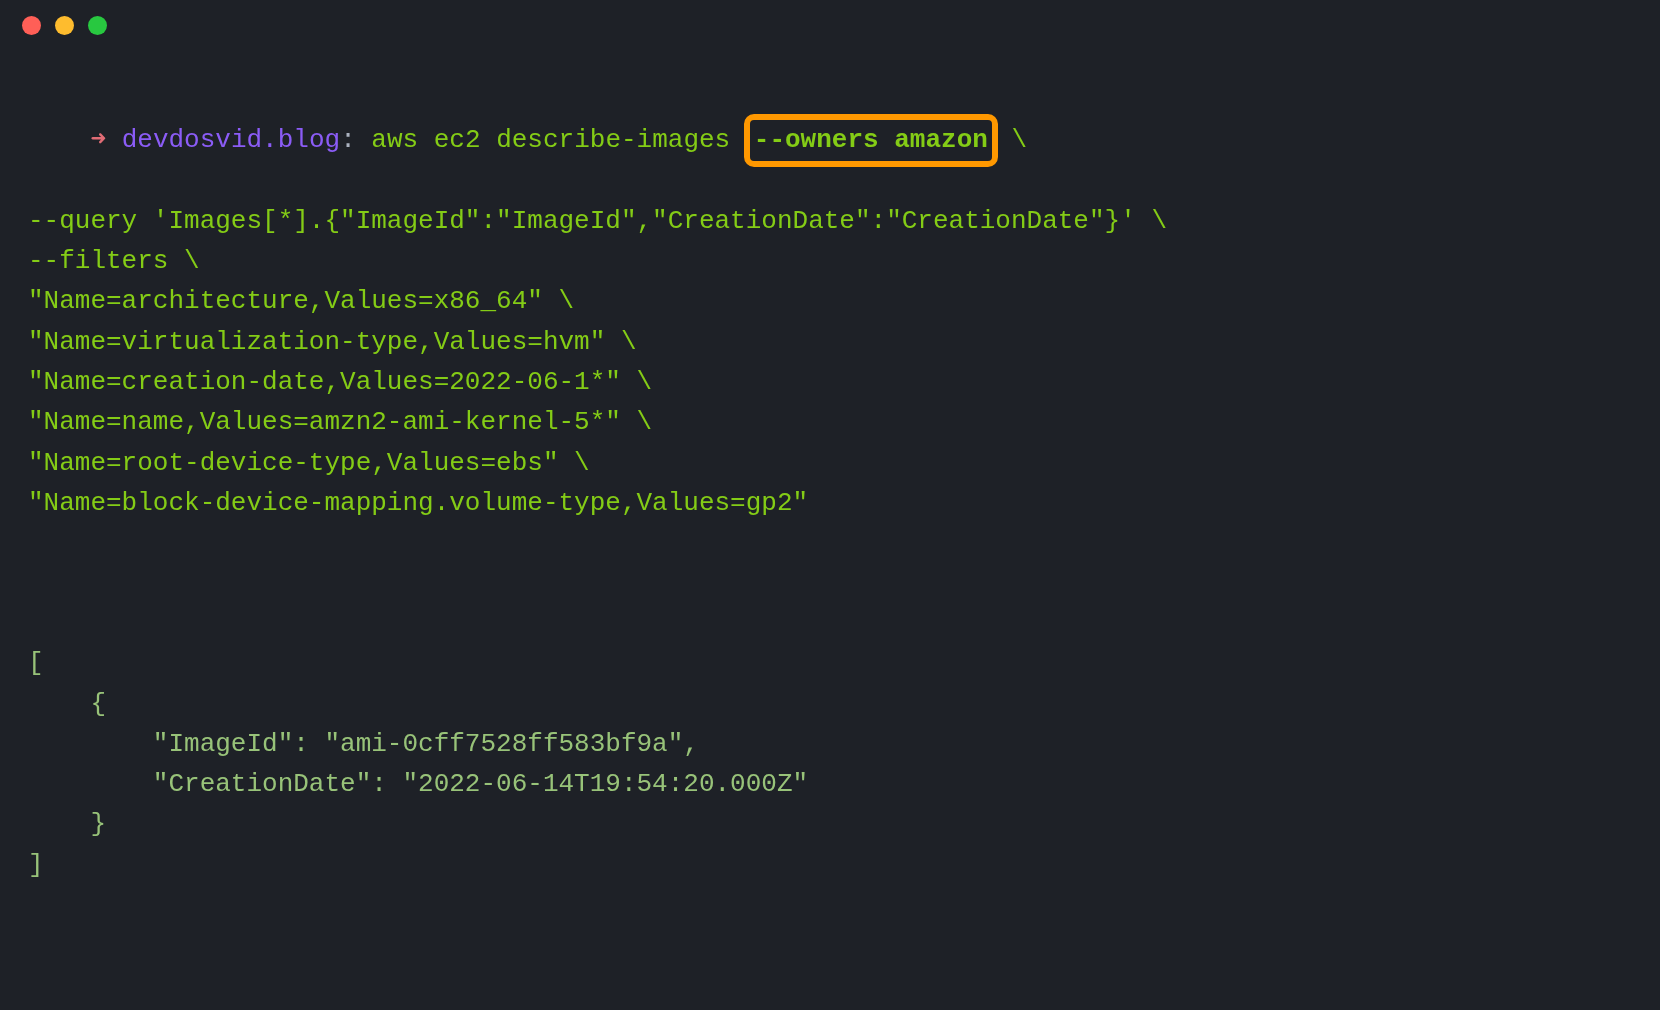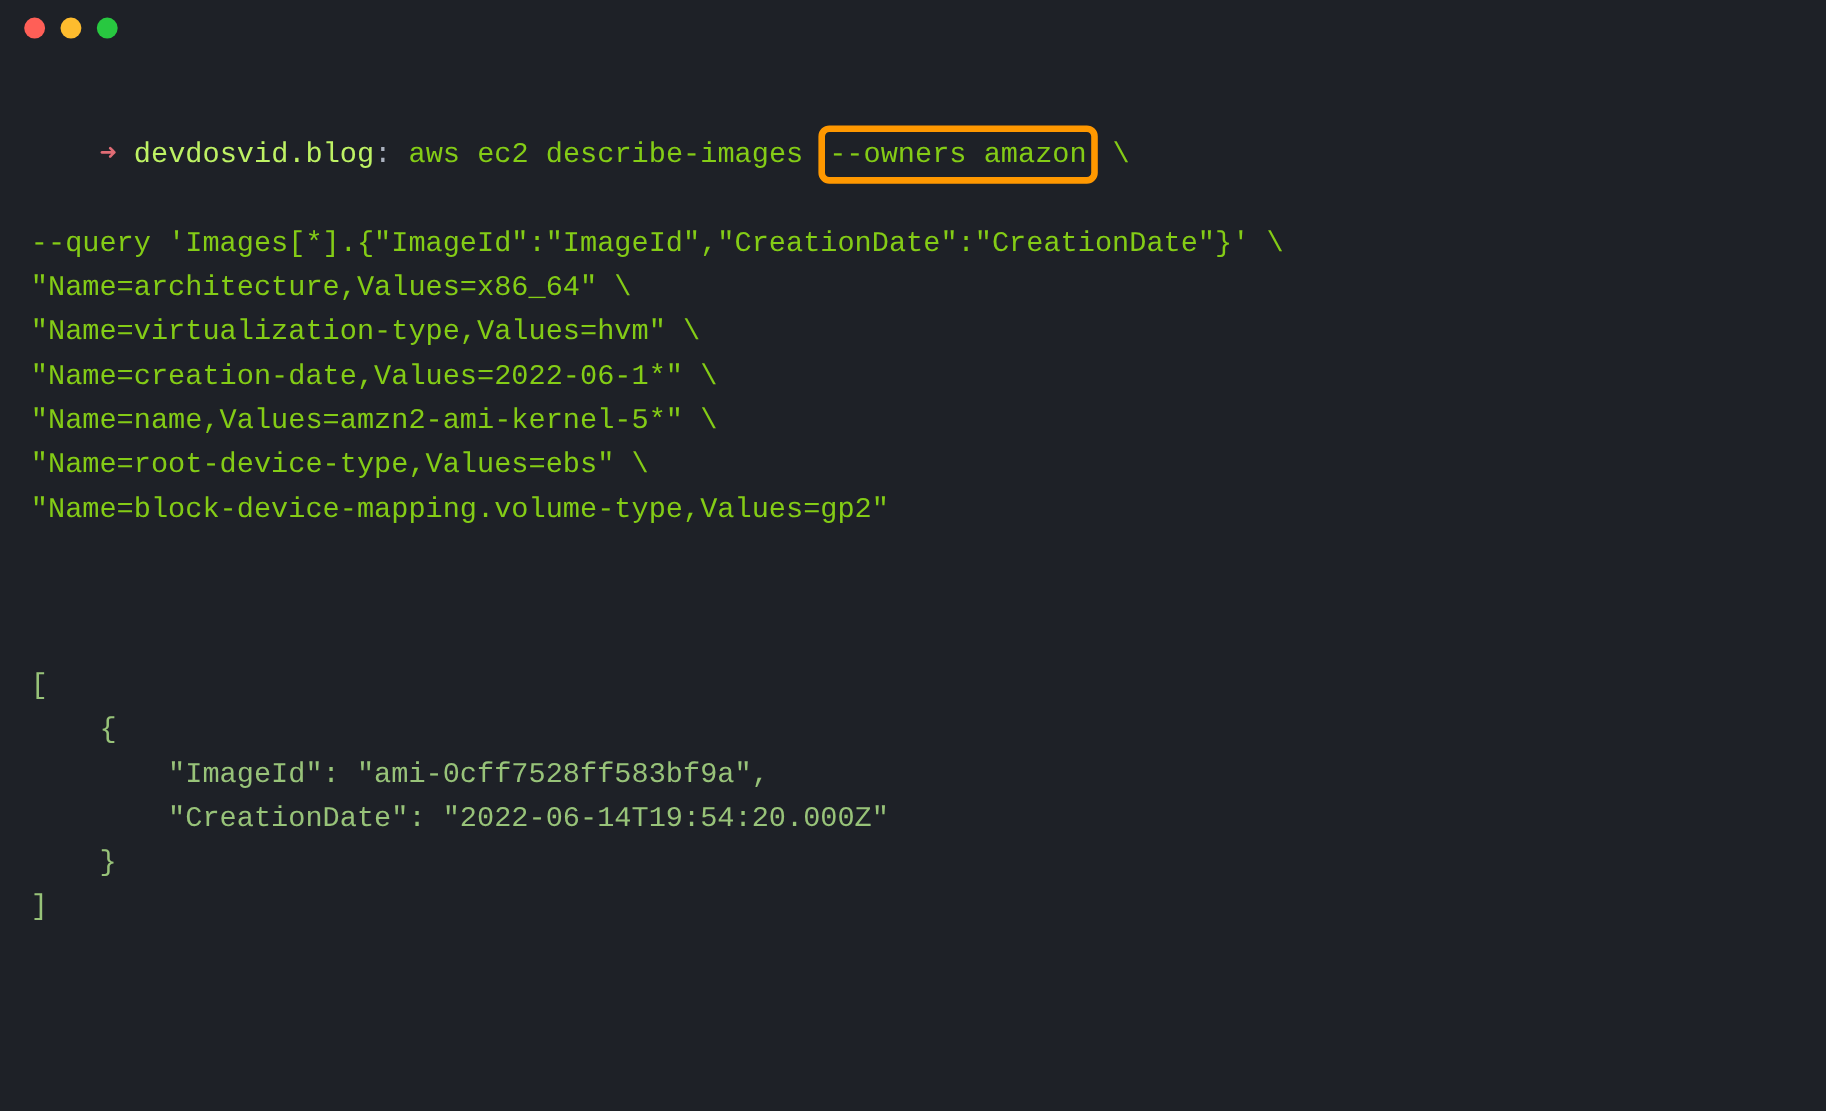--- a/index.html
+++ b/index.html
@@ -33,34 +33,35 @@
     .traffic-red { background-color: #ff5f57; }
     .traffic-yellow { background-color: #febc2e; }
     .traffic-green { background-color: #28c840; }
     .terminal-content {
       padding: 30px 28px 20px 28px;
     }
     .prompt-arrow {
       color: #e06c75;
     }
     .prompt-host {
-      color: #bef264;
+      color: #8b5cf6;
     }
     .prompt-colon {
       color: #abb2bf;
     }
     .cmd-text {
       color: #84cc16;
     }
     .highlight-box {
       border: 6px solid #ff9800;
       border-radius: 10px;
       padding: 0 4px;
       display: inline-block;
       margin: -10px -2px;
+      font-weight: bold;
     }
     .output {
       color: #98c379;
       margin-top: 120px;
     }
     .output-line {
       white-space: pre;
     }
     .cmd-line {
       white-space: pre-wrap;
@@ -73,20 +74,21 @@
   <div class="traffic-light traffic-red"></div>
   <div class="traffic-light traffic-yellow"></div>
   <div class="traffic-light traffic-green"></div>
 </div>
 
 <div class="terminal-content">
   <div class="cmd-line">
     <span class="prompt-arrow">➜</span> <span class="prompt-host">devdosvid.blog</span><span class="prompt-colon">:</span> <span class="cmd-text">aws ec2 describe-images </span><span class="highlight-box"><span class="cmd-text">--owners amazon</span></span><span class="cmd-text"> \</span>
   </div>
   <div class="cmd-line cmd-text">--query 'Images[*].{"ImageId":"ImageId","CreationDate":"CreationDate"}' \</div>
+  <div class="cmd-line cmd-text">--filters \</div>
   <div class="cmd-line cmd-text">"Name=architecture,Values=x86_64" \</div>
   <div class="cmd-line cmd-text">"Name=virtualization-type,Values=hvm" \</div>
   <div class="cmd-line cmd-text">"Name=creation-date,Values=2022-06-1*" \</div>
   <div class="cmd-line cmd-text">"Name=name,Values=amzn2-ami-kernel-5*" \</div>
   <div class="cmd-line cmd-text">"Name=root-device-type,Values=ebs" \</div>
   <div class="cmd-line cmd-text">"Name=block-device-mapping.volume-type,Values=gp2"</div>
 
   <div class="output">
     <div class="output-line">[</div>
     <div class="output-line">    {</div>

